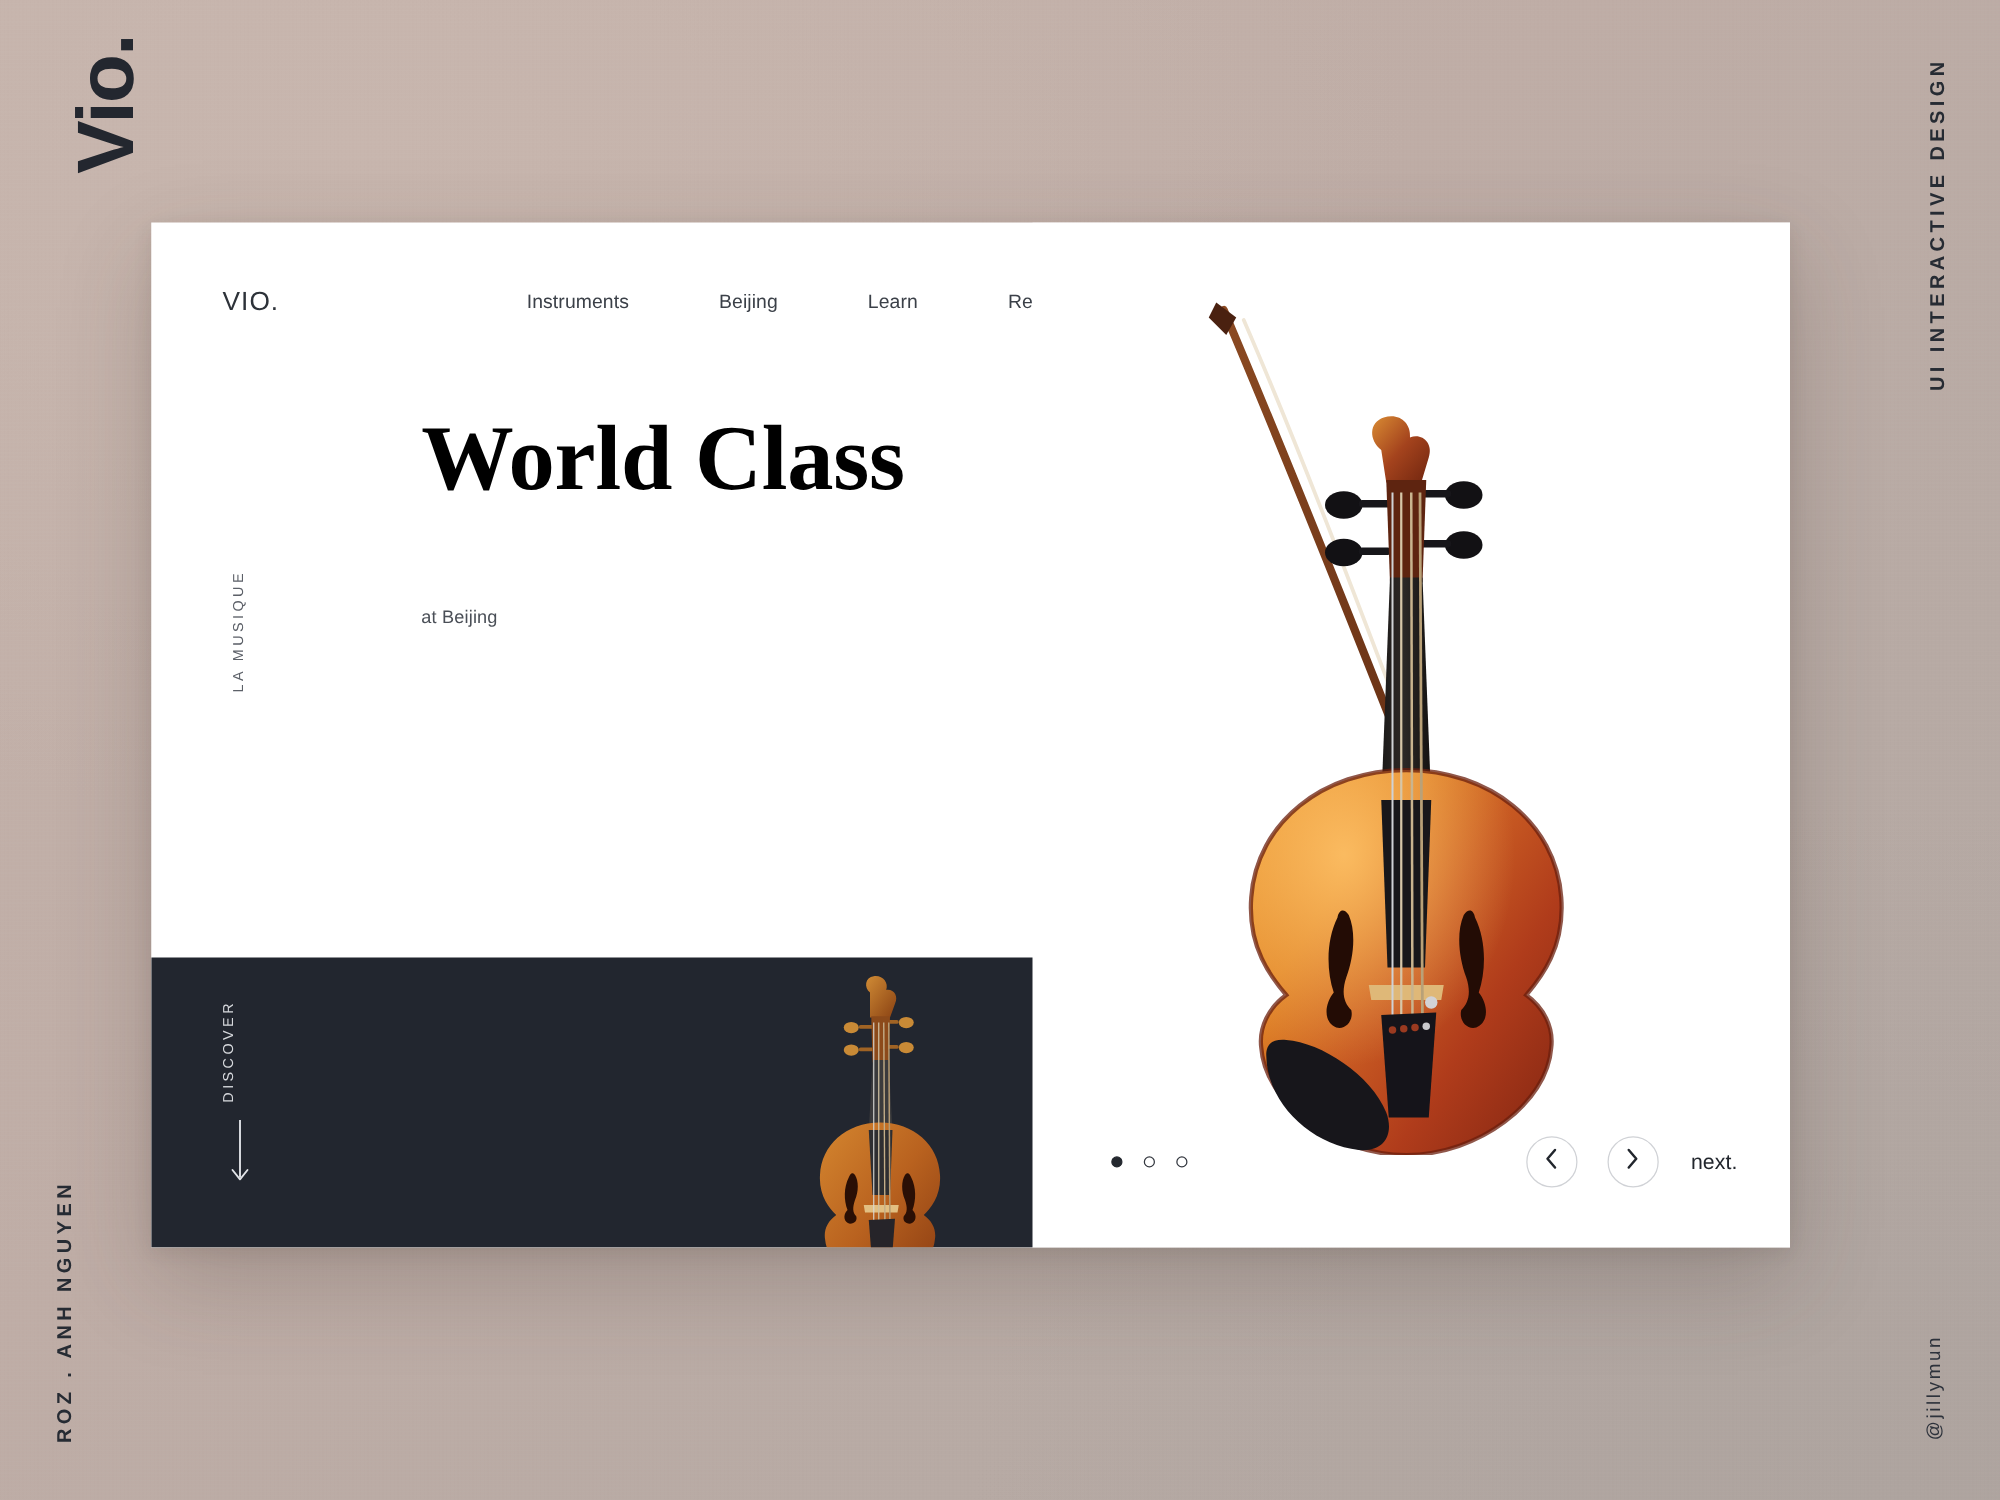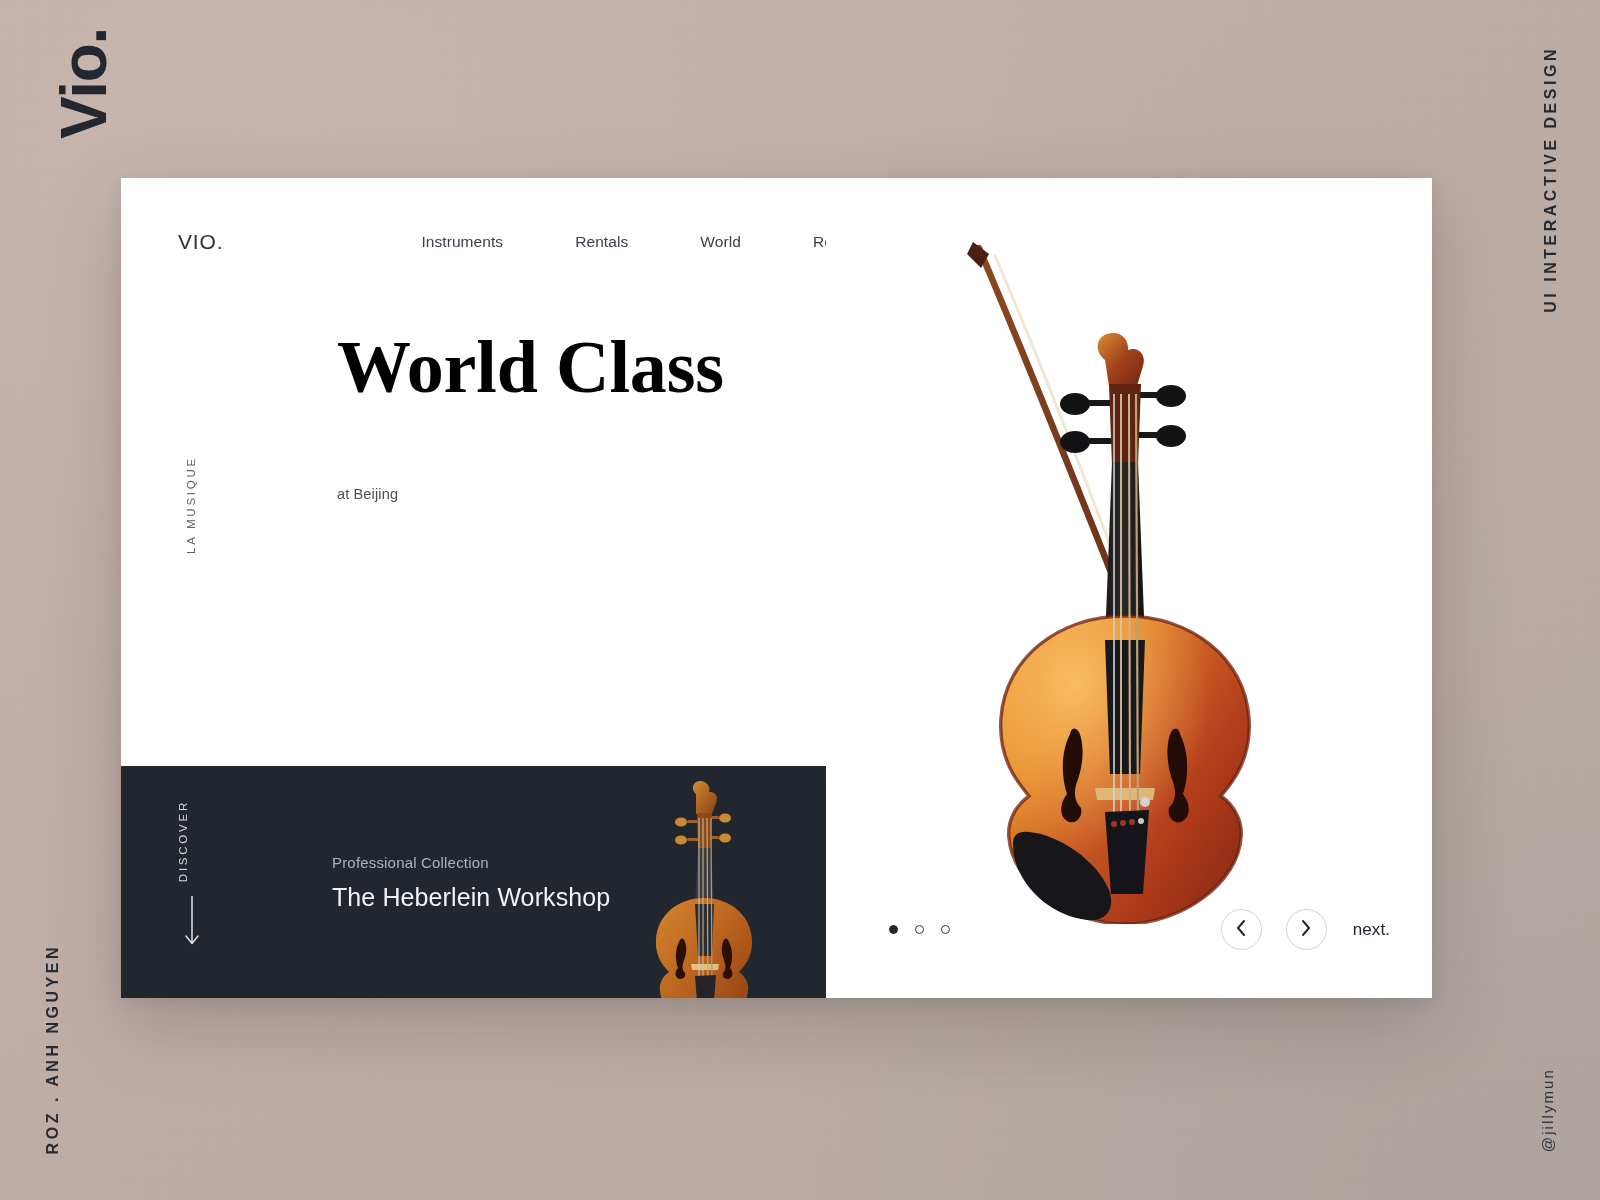--- a/index.html
+++ b/index.html
@@ -318,22 +318,22 @@
 
 <div class="mark mark-vert mark-right-bottom">@jillymun</div>
 
 <div class="card">
 
   <div class="nav">
     <div class="nav-logo">VIO.</div>
 
     <div class="nav-links">
       <div class="nav-link">Instruments</div>
-      <div class="nav-link">Rentals</div>
-      <div class="nav-link">World</div>
+      <div class="nav-link">Beijing</div>
+      <div class="nav-link">Learn</div>
       <div class="nav-link">Repairs</div>
     </div>
 
     <div class="nav-actions">
       <span class="ic">
         <svg width="23" height="23" viewBox="0 0 23 23" fill="none">
           <circle cx="10" cy="10" r="7.1" stroke="#3a3f47" stroke-width="1.7"></circle>
           <line x1="15.2" y1="15.2" x2="20.4" y2="20.4" stroke="#3a3f47" stroke-width="1.7" stroke-linecap="round"></line>
         </svg>
       </span>
@@ -505,24 +505,20 @@
   <div class="discover">
     <div class="discover-label">DISCOVER</div>
 
     <span class="discover-arrow">
       <svg width="16" height="52" viewBox="0 0 16 52" fill="none">
         <line x1="8" y1="0" x2="8" y2="46" stroke="#e2e4e8" stroke-width="1.5"></line>
         <path d="M2 40 L8 47.5 L14 40" stroke="#e2e4e8" stroke-width="1.5" fill="none" stroke-linecap="round" stroke-linejoin="round"></path>
       </svg>
     </span>
 
-    <div class="discover-text">
-      <div class="discover-kicker">Professional Collection</div>
-      <div class="discover-title">The Heberlein Workshop</div>
-    </div>
 
     <div class="mini-violin">
       <svg width="120" height="250" viewBox="0 0 120 250" fill="none">
         <defs>
           <linearGradient id="mbody" x1="0" y1="0" x2="1" y2="1">
             <stop offset="0" stop-color="#d4862f"></stop>
             <stop offset="0.5" stop-color="#b9621f"></stop>
             <stop offset="1" stop-color="#8a3c12"></stop>
           </linearGradient>
           <linearGradient id="mscroll" x1="0" y1="0" x2="1" y2="1">

